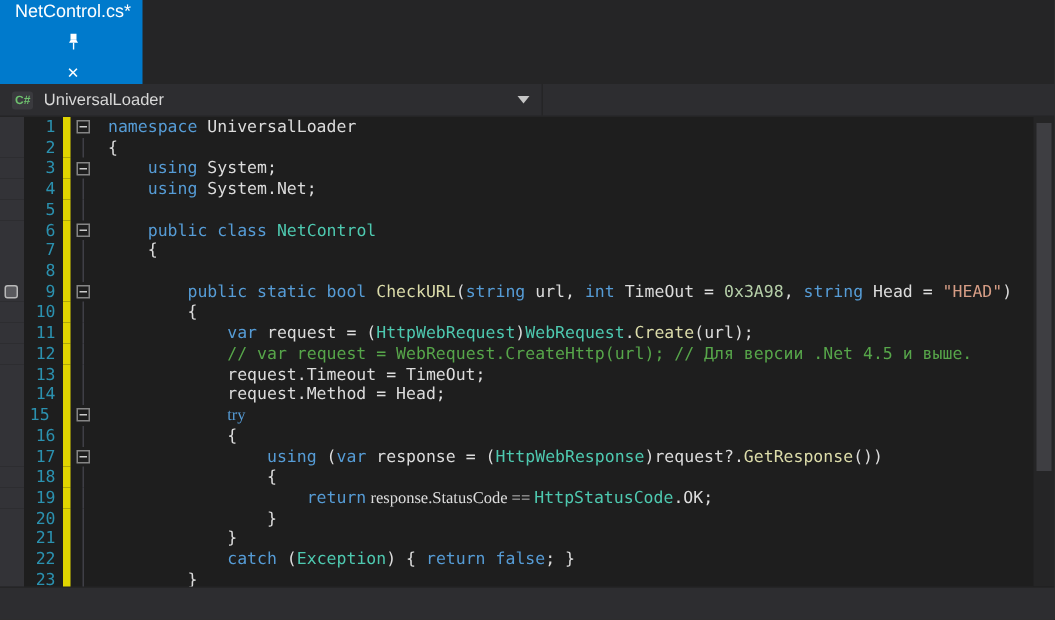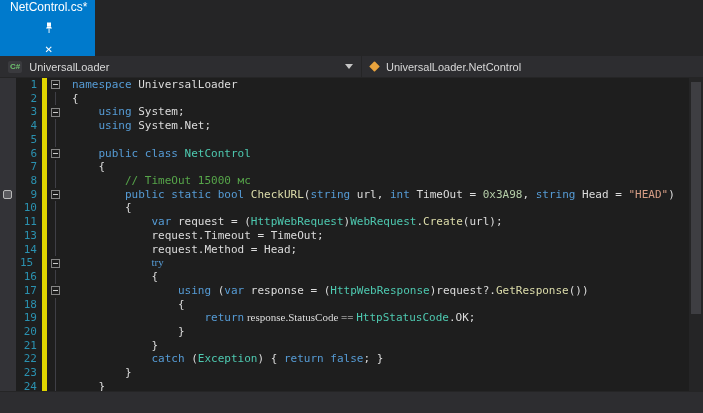--- a/index.html
+++ b/index.html
@@ -70,24 +70,20 @@
       <span class="tab-btn">✕</span>
     </div>
   </div>
 
   <div class="navbar">
     <div class="nav-dd nav-dd-left">
       <span class="csharp-icon">C#</span>
       <span>UniversalLoader</span>
       <span class="chevron"></span>
     </div>
-    <div class="nav-dd nav-dd-right">
-      <span class="class-icon"></span>
-      <span>UniversalLoader.NetControl</span>
-    </div>
   </div>
 
   <div class="editor">
     <div class="code-rows">
         <div class="row">
           <div class="cell-glyph"></div>
           <div class="cell-num" style="color: rgb(43, 145, 175);">1</div>
           <div class="cell-chg" style="background: rgb(224, 213, 0);"></div>
           <div class="cell-fold">
             <div class="fold-box">
@@ -154,21 +150,21 @@
           </div>
           <div class="cell-code" style="color: rgb(220, 220, 220);"><span style="color: rgb(220, 220, 220);">    {</span></div>
         </div>
         <div class="row">
           <div class="cell-glyph"></div>
           <div class="cell-num" style="color: rgb(43, 145, 175);">8</div>
           <div class="cell-chg" style="background: rgb(224, 213, 0);"></div>
           <div class="cell-fold">
             <div class="fold-line"></div>
           </div>
-          <div class="cell-code" style="color: rgb(220, 220, 220);"><span style="color: rgb(220, 220, 220);">        </span><span style="color: rgb(87, 166, 74);">// TimeOut 15000 мс</span></div>
+          <div class="cell-code" style="color: rgb(220, 220, 220);"><span style="color: rgb(220, 220, 220);">        </span></div>
         </div>
         <div class="row">
           <div class="cell-glyph">
             <div class="margin-glyph"></div>
           </div>
           <div class="cell-num" style="color: rgb(43, 145, 175);">9</div>
           <div class="cell-chg" style="background: rgb(224, 213, 0);"></div>
           <div class="cell-fold">
             <div class="fold-box">
               <div class="fold-minus"></div>
@@ -186,20 +182,29 @@
           <div class="cell-code" style="color: rgb(220, 220, 220);"><span style="color: rgb(220, 220, 220);">        {</span></div>
         </div>
         <div class="row">
           <div class="cell-glyph"></div>
           <div class="cell-num" style="color: rgb(43, 145, 175);">11</div>
           <div class="cell-chg" style="background: rgb(224, 213, 0);"></div>
           <div class="cell-fold">
             <div class="fold-line"></div>
           </div>
           <div class="cell-code" style="color: rgb(220, 220, 220);"><span style="color: rgb(220, 220, 220);">            </span><span style="color: rgb(86, 156, 214);">var</span><span style="color: rgb(220, 220, 220);"> request = (</span><span style="color: rgb(78, 201, 176);">HttpWebRequest</span><span style="color: rgb(220, 220, 220);">)</span><span style="color: rgb(78, 201, 176);">WebRequest</span><span style="color: rgb(220, 220, 220);">.</span><span style="color: rgb(220, 220, 170);">Create</span><span style="color: rgb(220, 220, 220);">(url);</span></div>
+        </div>
+        <div class="row">
+          <div class="cell-glyph"></div>
+          <div class="cell-num" style="color: rgb(43, 145, 175);">12</div>
+          <div class="cell-chg" style="background: rgb(224, 213, 0);"></div>
+          <div class="cell-fold">
+            <div class="fold-line"></div>
+          </div>
+          <div class="cell-code" style="color: rgb(220, 220, 220);"><span style="color: rgb(220, 220, 220);">            </span><span style="color: rgb(87, 166, 74);">// var request = WebRequest.CreateHttp(url); // Для версии .Net 4.5 и выше.</span></div>
         </div>
         <div class="row">
           <div class="cell-glyph"></div>
           <div class="cell-num" style="color: rgb(43, 145, 175);">13</div>
           <div class="cell-chg" style="background: rgb(224, 213, 0);"></div>
           <div class="cell-fold">
             <div class="fold-line"></div>
           </div>
           <div class="cell-code" style="color: rgb(220, 220, 220);"><span style="color: rgb(220, 220, 220);">            request.Timeout = TimeOut;</span></div>
         </div>

